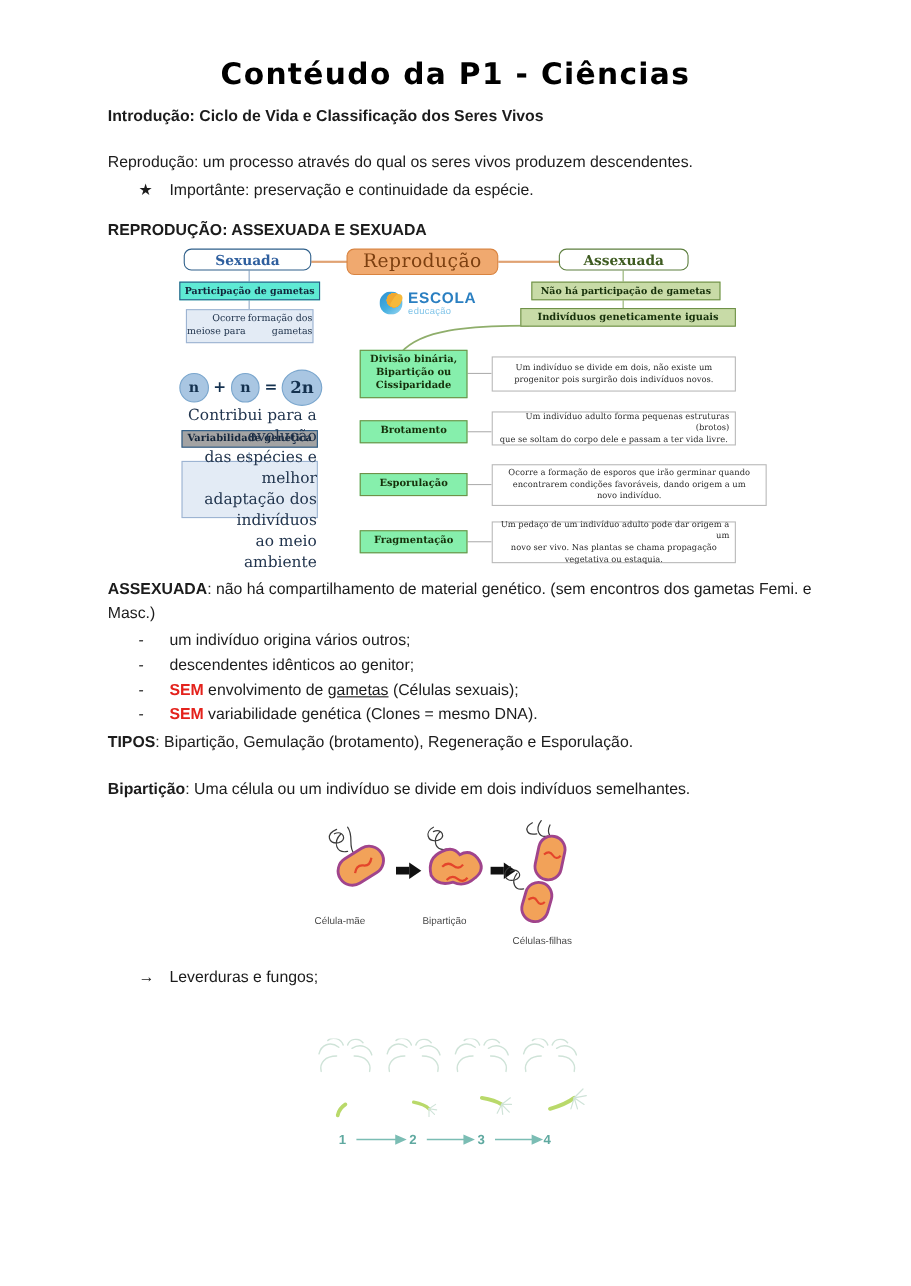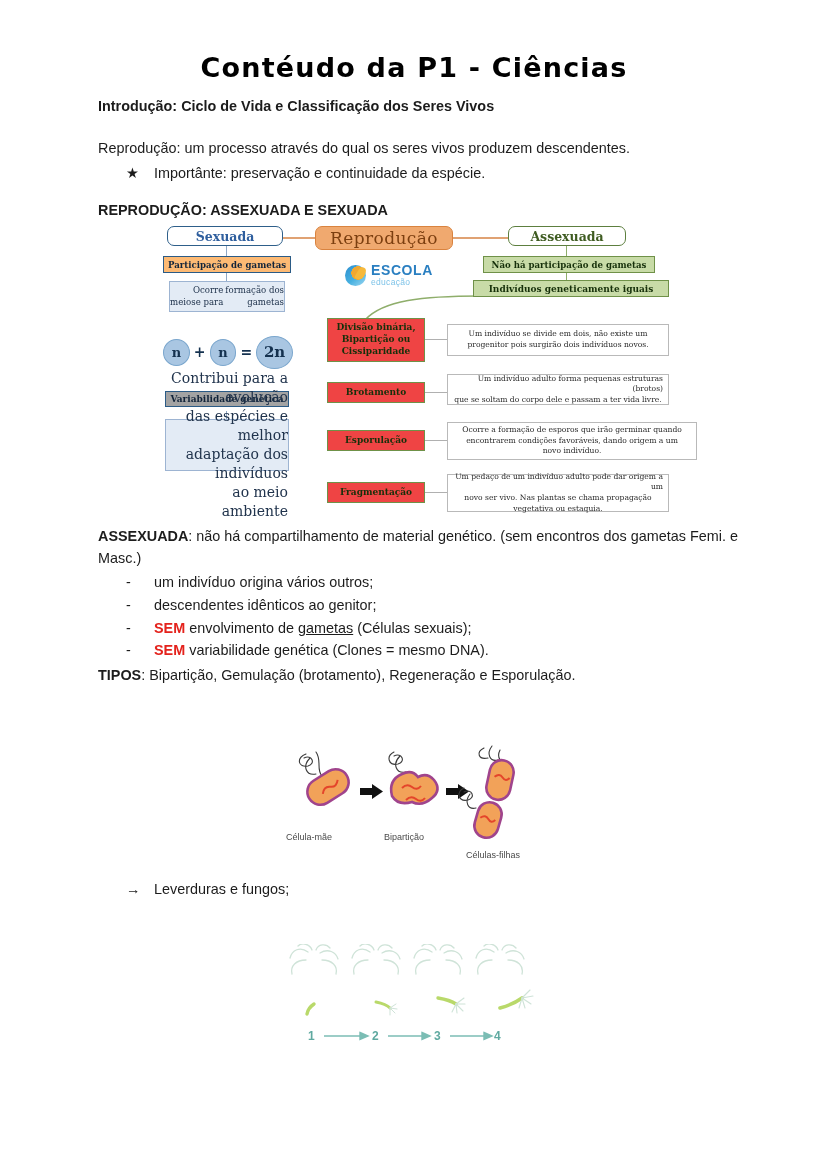--- a/index.html
+++ b/index.html
@@ -89,21 +89,21 @@
     border: 1.6px solid #2e5f8a;
     border-radius: 7px;
     background: #ffffff;
     color: #2f5f9e;
     font-weight: bold;
     font-size: 12.5px;
   }
   .n-part-gametas {
     left: 0; top: 30px; width: 128px; height: 17px;
     border: 1.6px solid #2b5b86;
-    background: #fdba74;
+    background: #5eead4;
     color: #12243a;
     font-weight: bold;
     font-size: 8.6px;
   }
   .n-meiose {
     left: 6px; top: 55px; width: 116px; height: 31px;
     border: 1px solid #9db4d2;
     background: #e3ebf5;
     color: #21344d;
     font-size: 8.6px;
@@ -186,21 +186,21 @@
     left: 310px; top: 54px; width: 196px; height: 17px;
     border: 1.3px solid #6f9148;
     background: #c8dba7;
     color: #16300a;
     font-weight: bold;
     font-size: 9px;
   }
 
   .g-label {
     border: 1.4px solid #6f9148;
-    background: #ef4444;
+    background: #86efac;
     color: #16300a;
     font-weight: bold;
     font-size: 9px;
     line-height: 1.3;
     flex-direction: column;
   }
   .g-desc {
     border: 1px solid #b9b9b9;
     background: #ffffff;
     color: #2a2a2a;
@@ -431,20 +431,23 @@
         <span class="mk">-</span>
         <span class="red">SEM</span><span> variabilidade genética (Clones = mesmo DNA).</span>
       </li>
     </ul>
   </div>
 
   <div class="block" style="top:665px;">
     <span class="b-bold">TIPOS</span><span>: Bipartição, Gemulação (brotamento), Regeneração e Esporulação.</span>
   </div>
 
+  <div class="block" style="top:708px;">
+    <span class="b-bold">Bipartição</span><span>: Uma célula ou um indivíduo se divide em dois indivíduos semelhantes.</span>
+  </div>
 
   <div class="illus-bipart">
     <svg width="262" height="120" viewBox="0 0 262 120">
 
       <g stroke="#3a3a3a" stroke-width="1.1" fill="none" stroke-linecap="round">
         <path d="M30 10 C20 14, 22 24, 32 22 C40 20, 36 10, 28 14"></path>
         <path d="M34 14 C26 22, 30 32, 40 30"></path>
         <path d="M40 8 C46 16, 40 26, 46 32"></path>
       </g>
 

